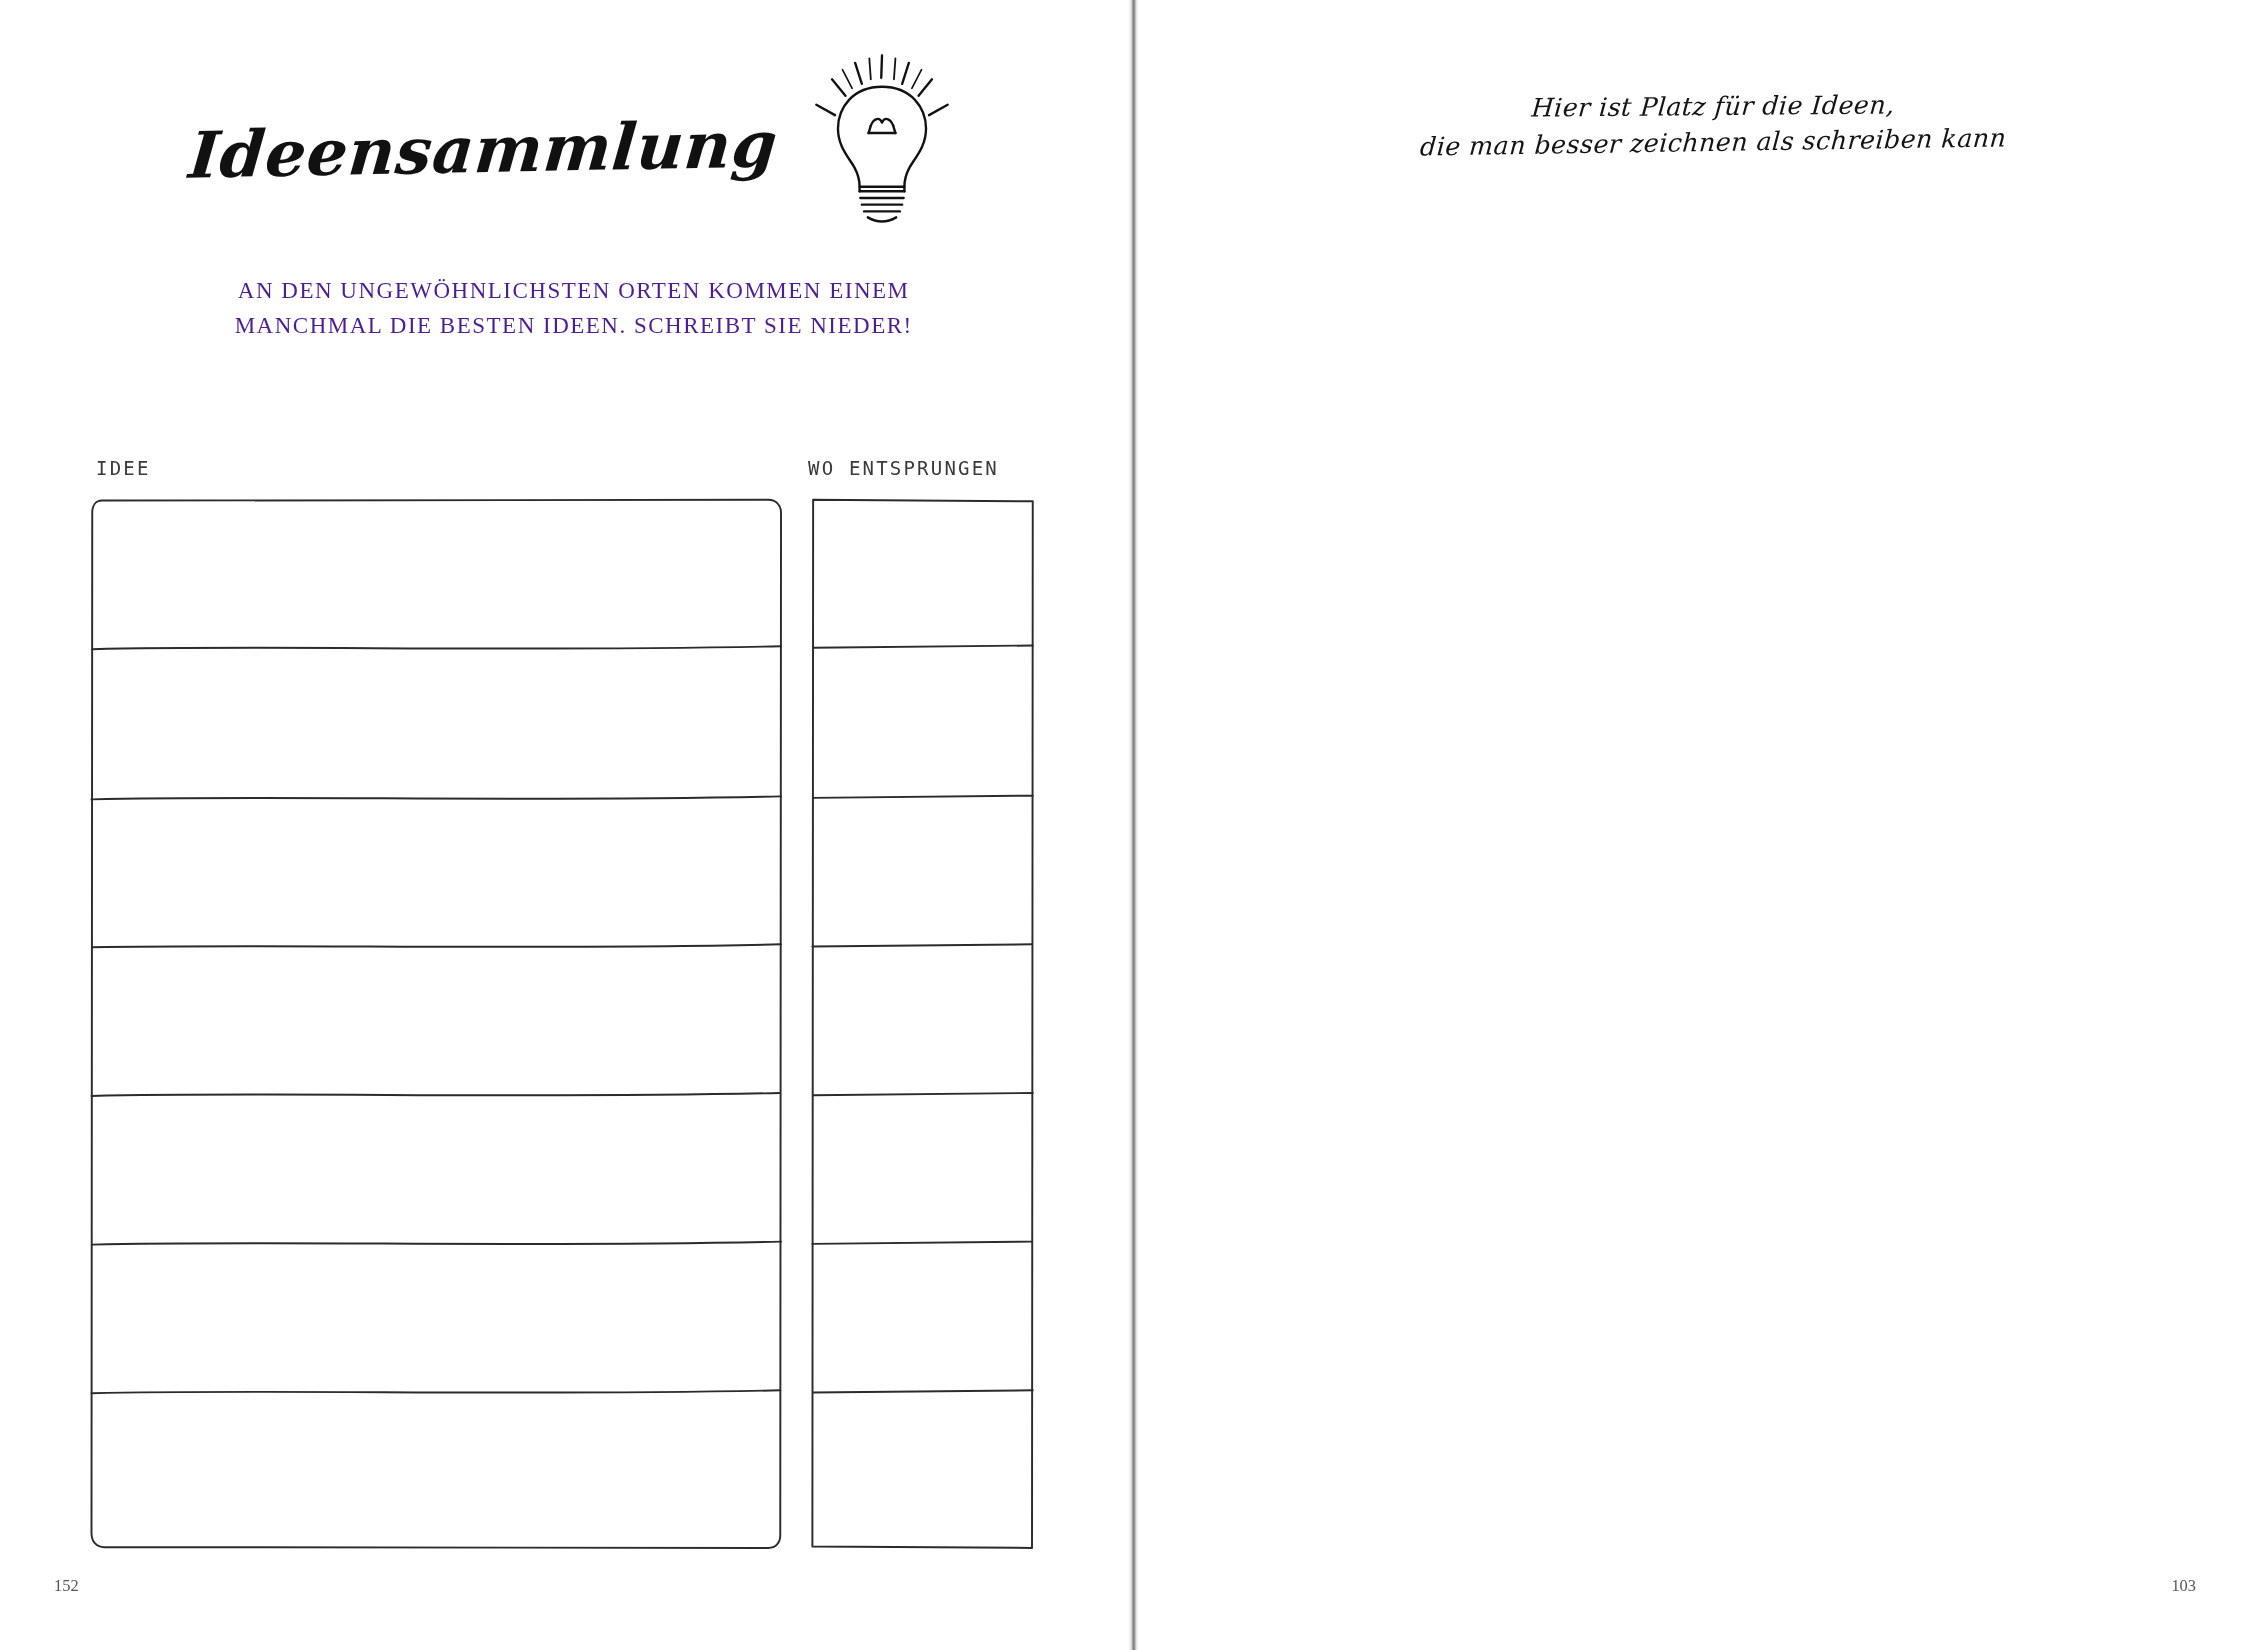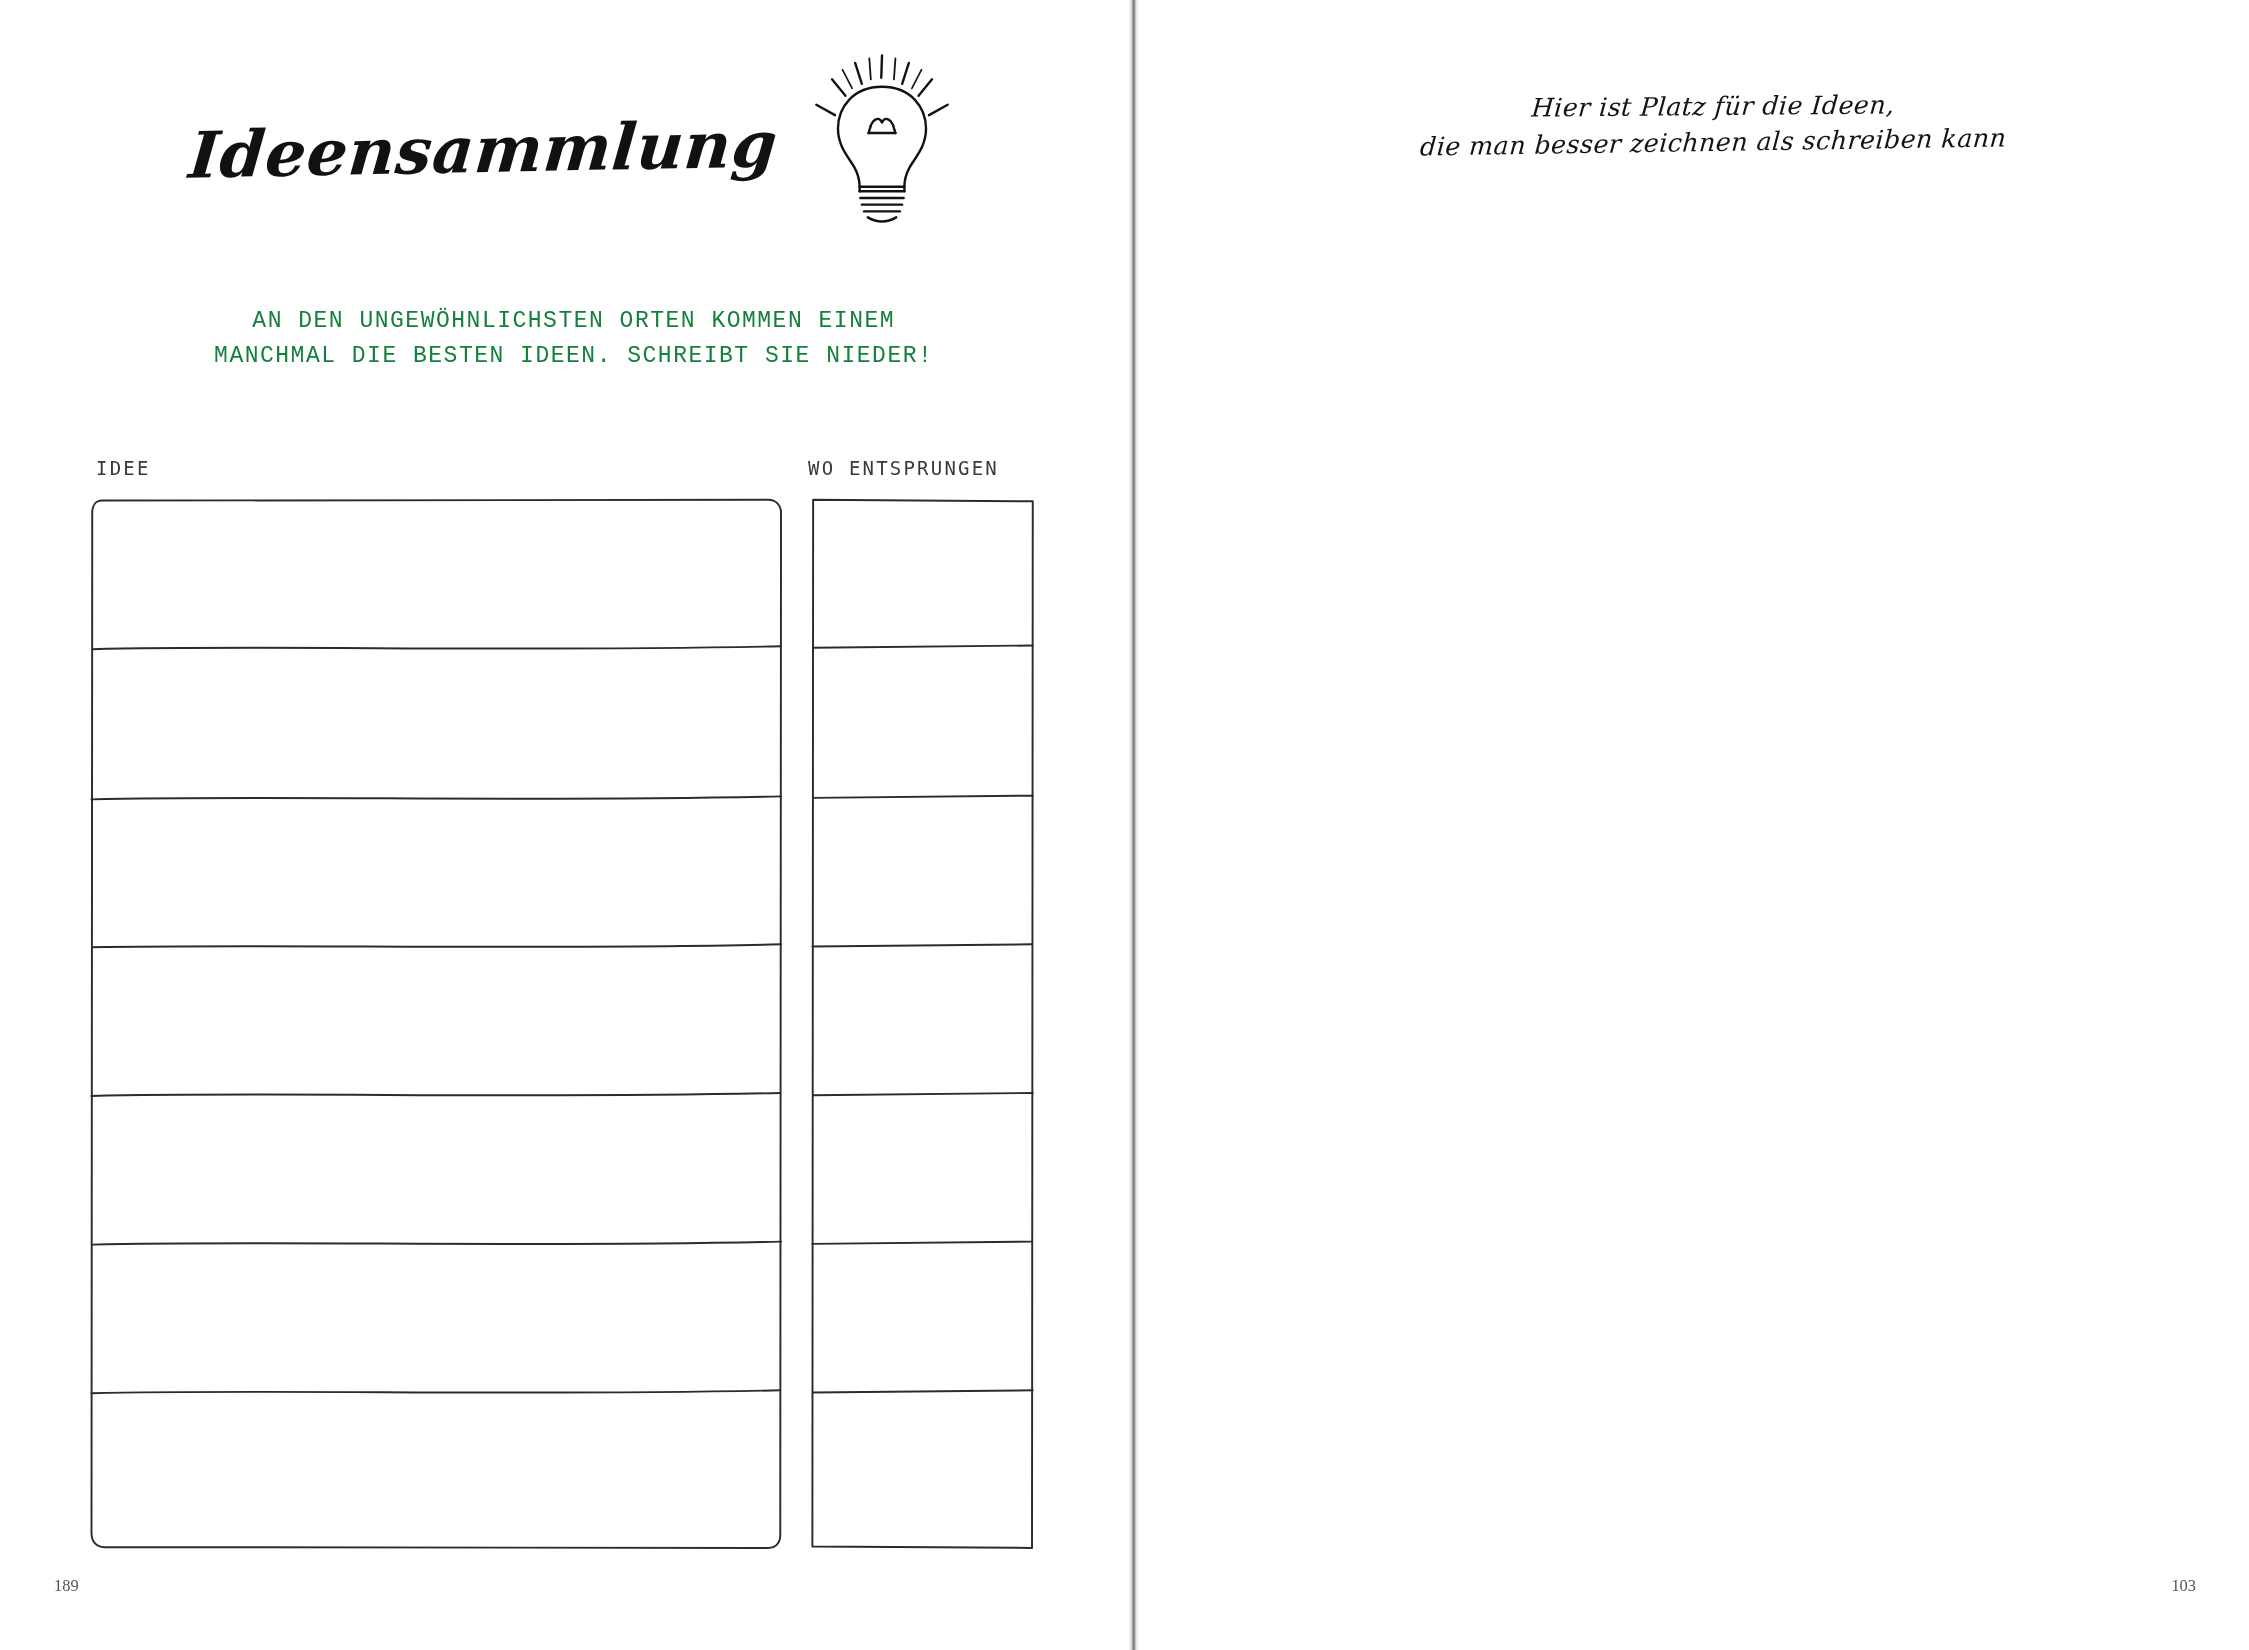--- a/index.html
+++ b/index.html
@@ -79,26 +79,26 @@
   }
 
   .bulb-wrap {
     width: 172px;
     height: 194px;
     position: relative;
     top: -7.5px;
   }
 
   .subtitle {
-    margin-top: 58px;
-    font-family: Liberation Mono, monospace;
+    margin-top: 28px;
+    font-family: Liberation Serif, serif;
     font-size: 23px;
     letter-spacing: 1.5px;
     line-height: 1.52;
-    color: #15803d;
+    color: #4c1d95;
     text-transform: uppercase;
     padding-left: 19.4px;
   }
 
   .col-headers {
     position: absolute;
     top: 457px;
     left: 0;
     width: 100%;
     height: 22.4px;
@@ -248,21 +248,21 @@
           <path d="M968 207 L1262 204"></path>
           <path d="M968 408 L1262 405"></path>
           <path d="M967 607 L1261 604"></path>
           <path d="M968 806 L1262 803"></path>
           <path d="M967 1005 L1261 1002"></path>
           <path d="M968 1204 L1262 1201"></path>
         </g>
       </svg>
     </div>
 
-    <div class="page-number pn-left">189</div>
+    <div class="page-number pn-left">152</div>
   </div>
 
   <div class="gutter"></div>
 
   <div class="page page-right">
 
     <div class="right-head">
       <span class="ln ln1">Hier ist Platz für die Ideen,</span>
       <span class="ln ln2">die man besser zeichnen als schreiben kann</span>
     </div>

